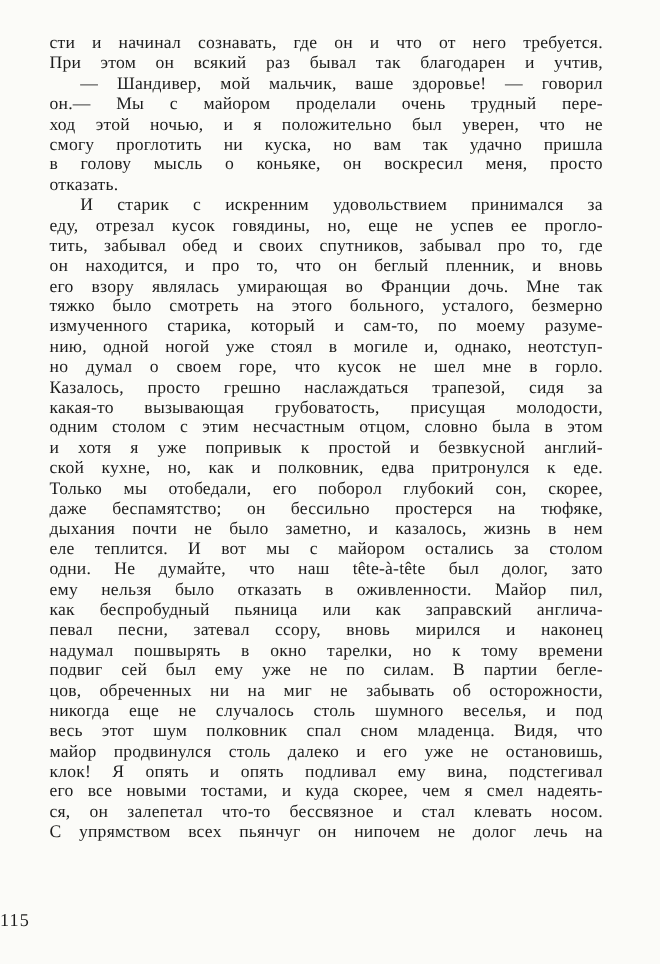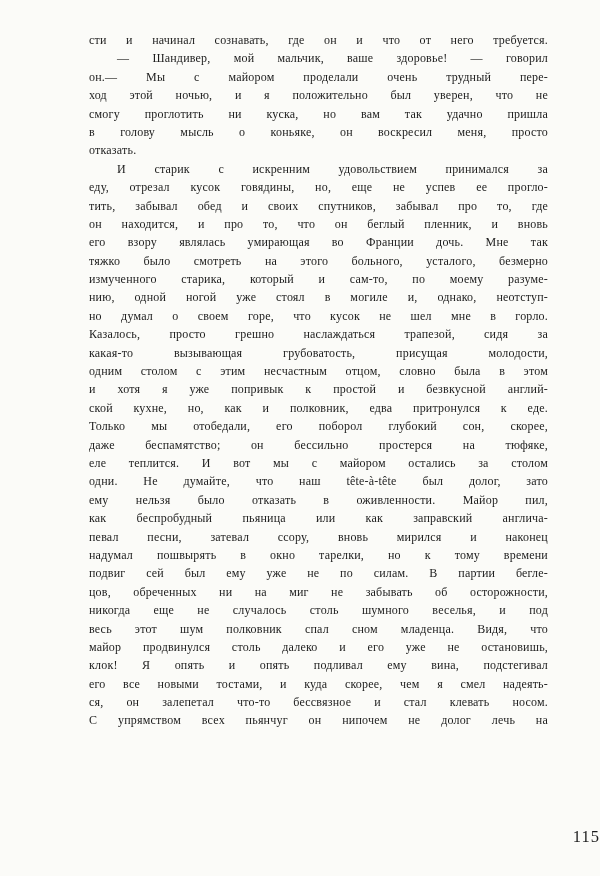--- a/index.html
+++ b/index.html
@@ -16,54 +16,54 @@
     font-family: "Liberation Serif", "DejaVu Serif", serif;
     overflow: hidden;
   }
   .text-block {
     position: absolute;
     left: 45px;
     top: 31px;
     width: 503px;
   }
   .line {
-    font-size: 12px;
+    font-size: 16px;
     line-height: 18.4px;
     height: 18.4px;
     letter-spacing: 0.2px;
     white-space: normal;
     text-align: justify;
     text-align-last: justify;
-    margin-left: 44px;
     -moz-text-align-last: justify;
   }
   .line.indent {
     text-indent: 28px;
   }
   .line.end {
     text-align-last: left;
     -moz-text-align-last: left;
   }
   .page-number {
     position: absolute;
     left: 0;
     top: 827px;
     width: 100%;
-    text-align: right;
+    text-align: left;
     font-size: 16.5px;
     letter-spacing: 1px;
     color: #1c1c1c;
   }
 </style>
 </head>
 <body>
 
 <div class="page">
   <div class="text-block">
       <div class="line">сти и начинал сознавать, где он и что от него требуется.</div>
+      <div class="line">При этом он всякий раз бывал так благодарен и учтив,</div>
       <div class="line indent">— Шандивер, мой мальчик, ваше здоровье! — говорил</div>
       <div class="line">он.— Мы с майором проделали очень трудный пере-</div>
       <div class="line">ход этой ночью, и я положительно был уверен, что не</div>
       <div class="line">смогу проглотить ни куска, но вам так удачно пришла</div>
       <div class="line">в голову мысль о коньяке, он воскресил меня, просто</div>
       <div class="line end">отказать.</div>
       <div class="line indent">И старик с искренним удовольствием принимался за</div>
       <div class="line">еду, отрезал кусок говядины, но, еще не успев ее прогло-</div>
       <div class="line">тить, забывал обед и своих спутников, забывал про то, где</div>
       <div class="line">он находится, и про то, что он беглый пленник, и вновь</div>
@@ -72,20 +72,21 @@
       <div class="line">измученного старика, который и сам-то, по моему разуме-</div>
       <div class="line">нию, одной ногой уже стоял в могиле и, однако, неотступ-</div>
       <div class="line">но думал о своем горе, что кусок не шел мне в горло.</div>
       <div class="line">Казалось, просто грешно наслаждаться трапезой, сидя за</div>
       <div class="line">какая-то вызывающая грубоватость, присущая молодости,</div>
       <div class="line">одним столом с этим несчастным отцом, словно была в этом</div>
       <div class="line">и хотя я уже попривык к простой и безвкусной англий-</div>
       <div class="line">ской кухне, но, как и полковник, едва притронулся к еде.</div>
       <div class="line">Только мы отобедали, его поборол глубокий сон, скорее,</div>
       <div class="line">даже беспамятство; он бессильно простерся на тюфяке,</div>
+      <div class="line">дыхания почти не было заметно, и казалось, жизнь в нем</div>
       <div class="line">еле теплится. И вот мы с майором остались за столом</div>
       <div class="line">одни. Не думайте, что наш tête-à-tête был долог, зато</div>
       <div class="line">ему нельзя было отказать в оживленности. Майор пил,</div>
       <div class="line">как беспробудный пьяница или как заправский англича-</div>
       <div class="line">певал песни, затевал ссору, вновь мирился и наконец</div>
       <div class="line">надумал пошвырять в окно тарелки, но к тому времени</div>
       <div class="line">подвиг сей был ему уже не по силам. В партии бегле-</div>
       <div class="line">цов, обреченных ни на миг не забывать об осторожности,</div>
       <div class="line">никогда еще не случалось столь шумного веселья, и под</div>
       <div class="line">весь этот шум полковник спал сном младенца. Видя, что</div>

